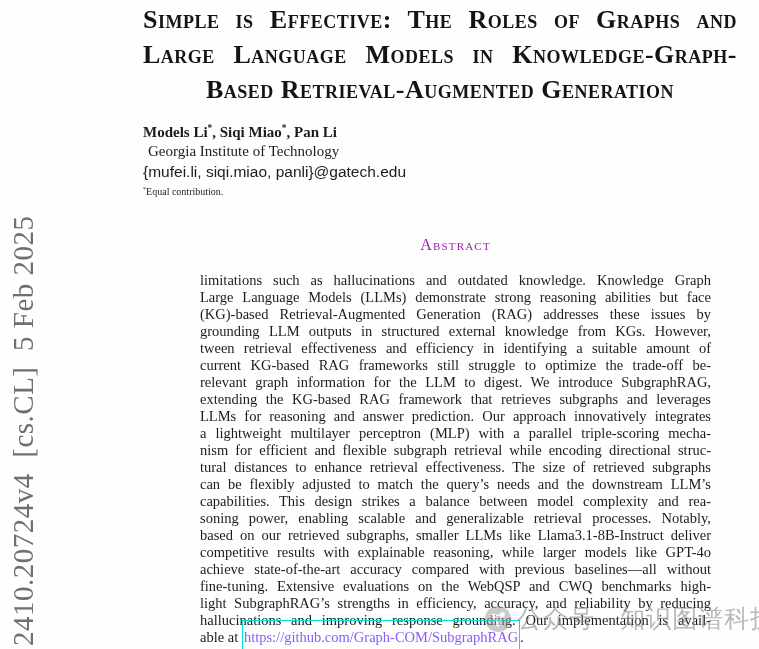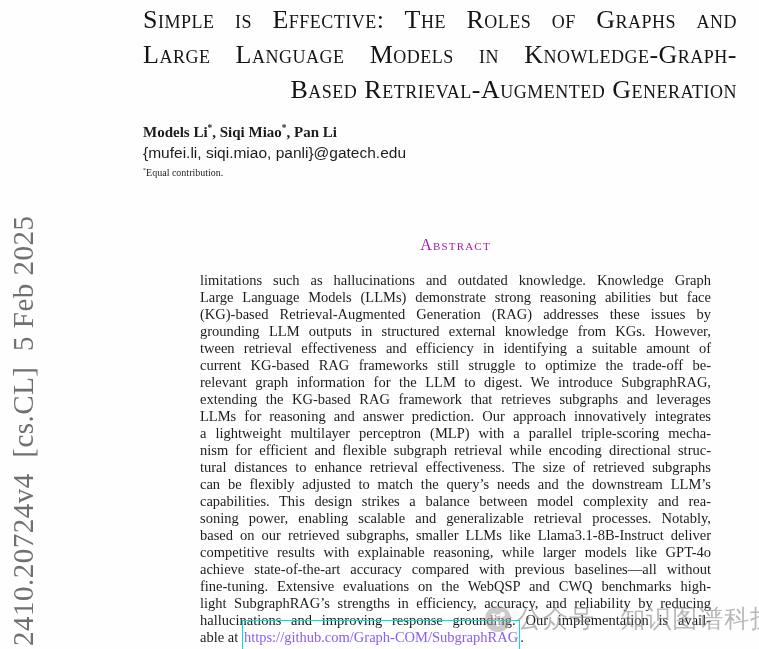--- a/index.html
+++ b/index.html
@@ -27,28 +27,28 @@
   }
 
   
   .title {
     position: absolute;
     left: 143px;
     top: 2px;
     width: 594px;
     margin: 0;
     font-size: 26px;
-    font-weight: normal;
+    font-weight: bold;
     font-variant: small-caps;
     line-height: 35px;
     letter-spacing: 0.5px;
     color: #141414;
   }
   .title .tl { display: block; text-align: justify; text-align-last: justify; }
-  .title .tl.last { text-align: right; text-align-last: auto; }
+  .title .tl.last { text-align: center; text-align-last: auto; }
 
   
   .author-block { position: absolute; left: 143px; top: 123px; font-size: 15px; line-height: 19px; }
   .names { font-weight: bold; }
   sup { font-size: 0.62em; vertical-align: super; line-height: 0; }
   .affiliation { padding-left: 5px; }
   .emails {
     font-family: Liberation Sans, sans-serif;
     font-size: 15.5px;
     line-height: 21px;
@@ -113,20 +113,21 @@
   <div class="arxiv-stamp">2410.20724v4  [cs.CL]  5 Feb 2025</div>
 
   <h1 class="title">
     <span class="tl">Simple is Effective: The Roles of Graphs and</span>
     <span class="tl">Large Language Models in Knowledge-Graph-</span>
     <span class="tl last">Based Retrieval-Augmented Generation</span>
   </h1>
 
   <div class="author-block">
     <div class="names"><span>Models Li</span><sup>*</sup><span>, Siqi Miao</span><sup>*</sup><span>, Pan Li</span></div>
+    <div class="affiliation">Georgia Institute of Technology</div>
     <div class="emails">{mufei.li, siqi.miao, panli}@gatech.edu</div>
     <div class="footnote"><sup>*</sup><span>Equal contribution.</span></div>
   </div>
 
   <div class="abs-heading">Abstract</div>
 
   <div class="abs-body">
     <div class="abs-line">limitations such as hallucinations and outdated knowledge. Knowledge Graph</div>
     <div class="abs-line">Large Language Models (LLMs) demonstrate strong reasoning abilities but face</div>
     <div class="abs-line">(KG)-based Retrieval-Augmented Generation (RAG) addresses these issues by</div>

